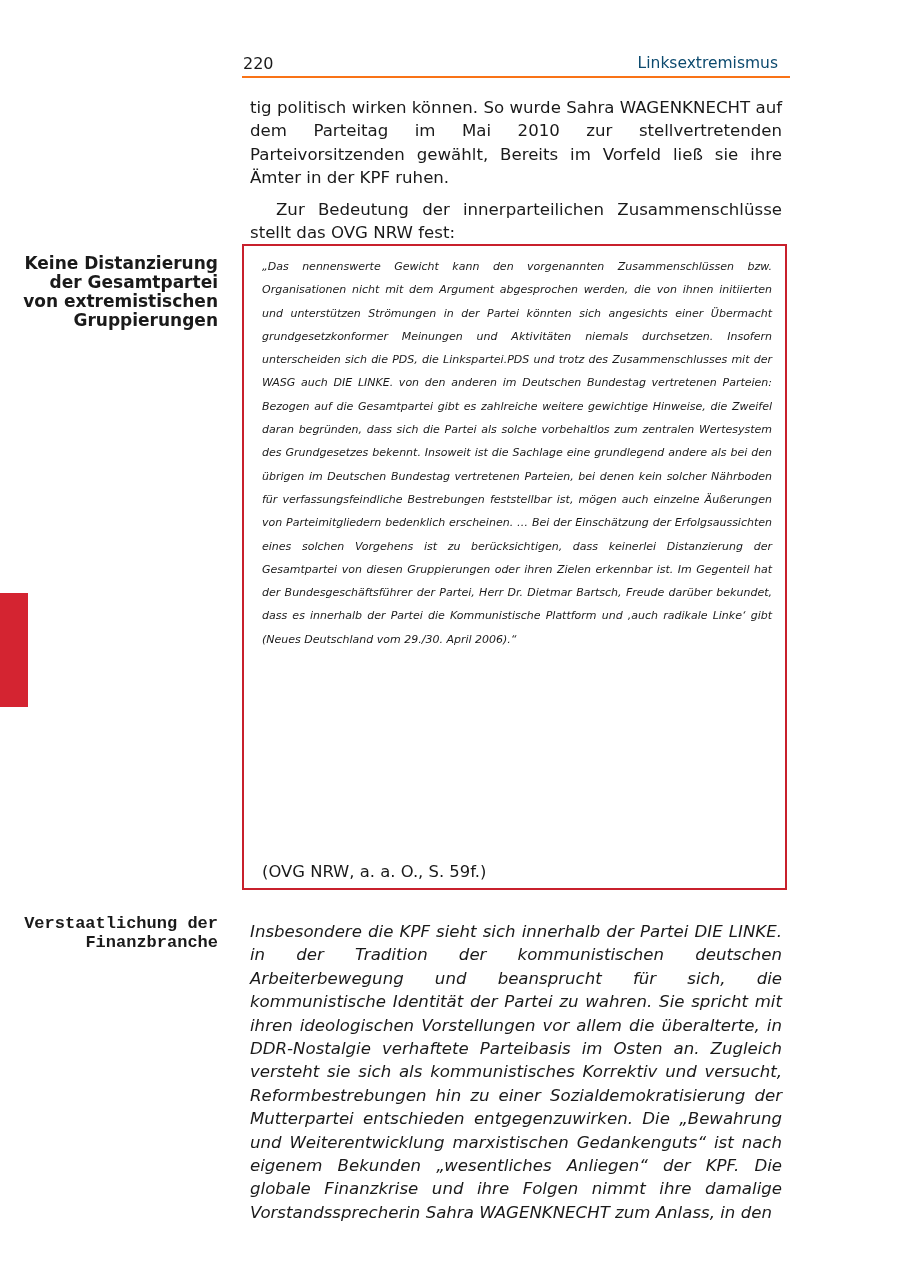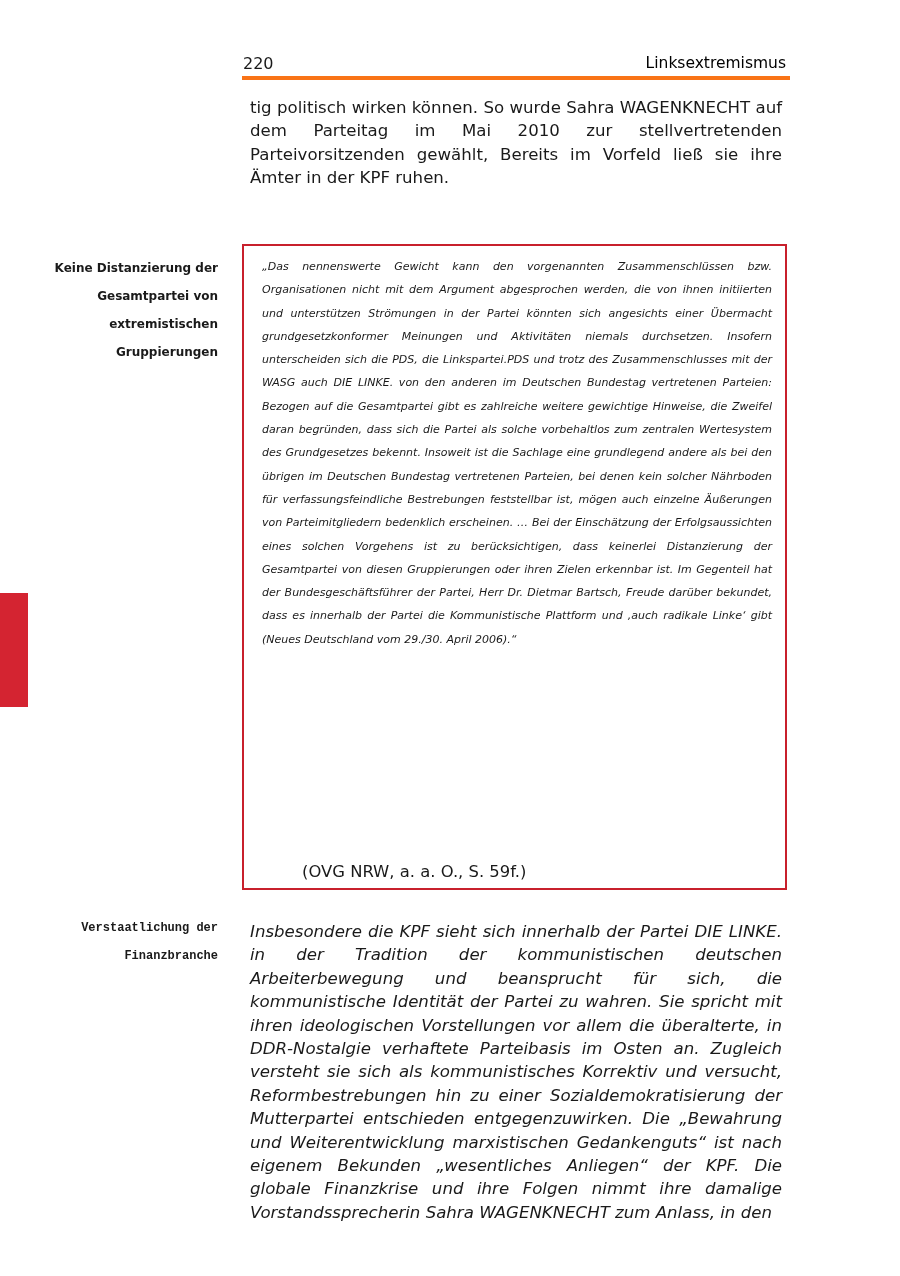--- a/index.html
+++ b/index.html
@@ -1,47 +1,48 @@
 <!DOCTYPE html>
 <html><head>
 <meta charset="utf-8">
 <style>
   html, body { margin: 0; padding: 0; background: #ffffff; }
   body { width: 900px; height: 1276px; position: relative; overflow: hidden;
          font-family: "DejaVu Sans", "Liberation Sans", sans-serif; color: #1a1a1a; }
   .header { position: absolute; left: 242px; top: 52px; width: 548px; height: 24px;
-            border-bottom: 4px solid #f97316; }
+            border-bottom: 2px solid #f97316; }
   .page-num { position: absolute; left: 1px; top: 2px; font-size: 16px; }
-  .running-head { position: absolute; right: 4px; top: 2px; font-size: 15.5px; color: #000000; }
+  .running-head { position: absolute; right: 12px; top: 2px; font-size: 15.5px; color: #0c4a6e; }
   .col { position: absolute; left: 242px; width: 548px; font-size: 16.6px; line-height: 23.4px; }
   .col p { margin: 8px; text-align: justify; }
   .indent { text-indent: 26px; }
   .p1 { top: 88px; }
   .quote-box { position: absolute; left: 242px; top: 244px; width: 545px; height: 646px;
                border: 2px solid #c8202c; box-sizing: border-box; }
   .quote-text { position: absolute; left: 18px; top: 9px; width: 510px; font-style: italic;
                 font-size: 11px; line-height: 23.3px; text-align: justify; }
-  .quote-src { position: absolute; left: 18px; top: 614px; font-size: 16.4px; line-height: 23px; margin-left: 40px; }
+  .quote-src { position: absolute; left: 18px; top: 614px; font-size: 16.4px; line-height: 23px; }
   .margin-note { position: absolute; right: 682px; width: 200px; text-align: right;
-                 font-weight: bold; font-size: 12px; line-height: 28px; }
+                 font-weight: bold; font-size: 17px; line-height: 19px; }
   .mn1 { top: 254px; }
   .mn2 { top: 914px; font-family: Liberation Mono, monospace; }
   .p2 { top: 912px; font-style: italic; }
   .red-tab { position: absolute; left: 0; top: 593px; width: 28px; height: 114px; background: #d42431; }
 </style>
 </head>
 <body>
 
 <div class="header">
   <span class="page-num">220</span>
   <span class="running-head">Linksextremismus</span>
 </div>
 
 <div class="col p1">
   <p>tig politisch wirken können. So wurde Sahra WAGENKNECHT auf dem Parteitag im Mai 2010 zur stellvertretenden Parteivorsitzenden gewählt, Bereits im Vorfeld ließ sie ihre Ämter in der KPF ruhen.</p>
+  <p class="indent">Zur Bedeutung der innerparteilichen Zusammenschlüsse stellt das OVG NRW fest:</p>
 </div>
 
 <div class="margin-note mn1">Keine Distanzierung der Gesamtpartei von extremistischen Gruppierungen</div>
 
 <div class="quote-box">
   <p class="quote-text" style="margin:0;">„Das nennenswerte Gewicht kann den vorgenannten Zusammenschlüssen bzw. Organisationen nicht mit dem Argument abgesprochen werden, die von ihnen initiierten und unterstützen Strömungen in der Partei könnten sich angesichts einer Übermacht grundgesetzkonformer Meinungen und Aktivitäten niemals durchsetzen. Insofern unterscheiden sich die PDS, die Linkspartei.PDS und trotz des Zusammenschlusses mit der WASG auch DIE LINKE. von den anderen im Deutschen Bundestag vertretenen Parteien: Bezogen auf die Gesamtpartei gibt es zahlreiche weitere gewichtige Hinweise, die Zweifel daran begründen, dass sich die Partei als solche vorbehaltlos zum zentralen Wertesystem des Grundgesetzes bekennt. Insoweit ist die Sachlage eine grundlegend andere als bei den übrigen im Deutschen Bundestag vertretenen Parteien, bei denen kein solcher Nährboden für verfassungsfeindliche Bestrebungen feststellbar ist, mögen auch einzelne Äußerungen von Parteimitgliedern bedenklich erscheinen. … Bei der Einschätzung der Erfolgsaussichten eines solchen Vorgehens ist zu berücksichtigen, dass keinerlei Distanzierung der Gesamtpartei von diesen Gruppierungen oder ihren Zielen erkennbar ist. Im Gegenteil hat der Bundesgeschäftsführer der Partei, Herr Dr. Dietmar Bartsch, Freude darüber bekundet, dass es innerhalb der Partei die Kommunistische Plattform und ‚auch radikale Linke‘ gibt (Neues Deutschland vom 29./30. April 2006).“</p>
   <div class="quote-src">(OVG NRW, a. a. O., S. 59f.)</div>
 </div>
 
 <div class="red-tab"></div>

